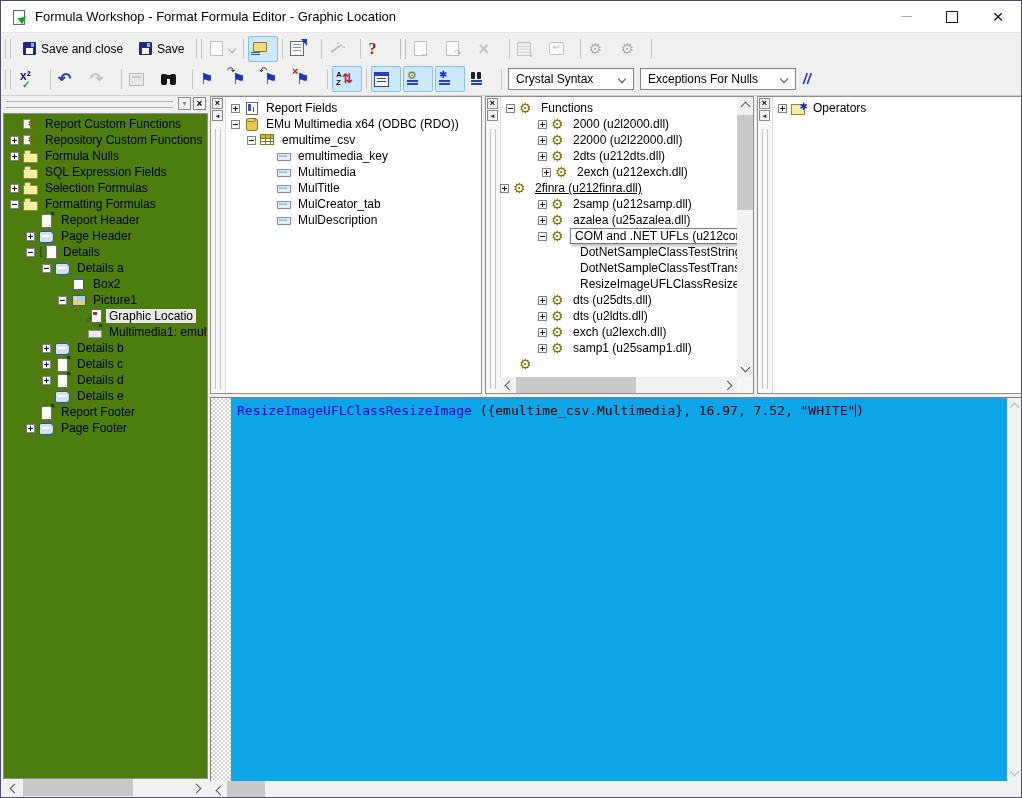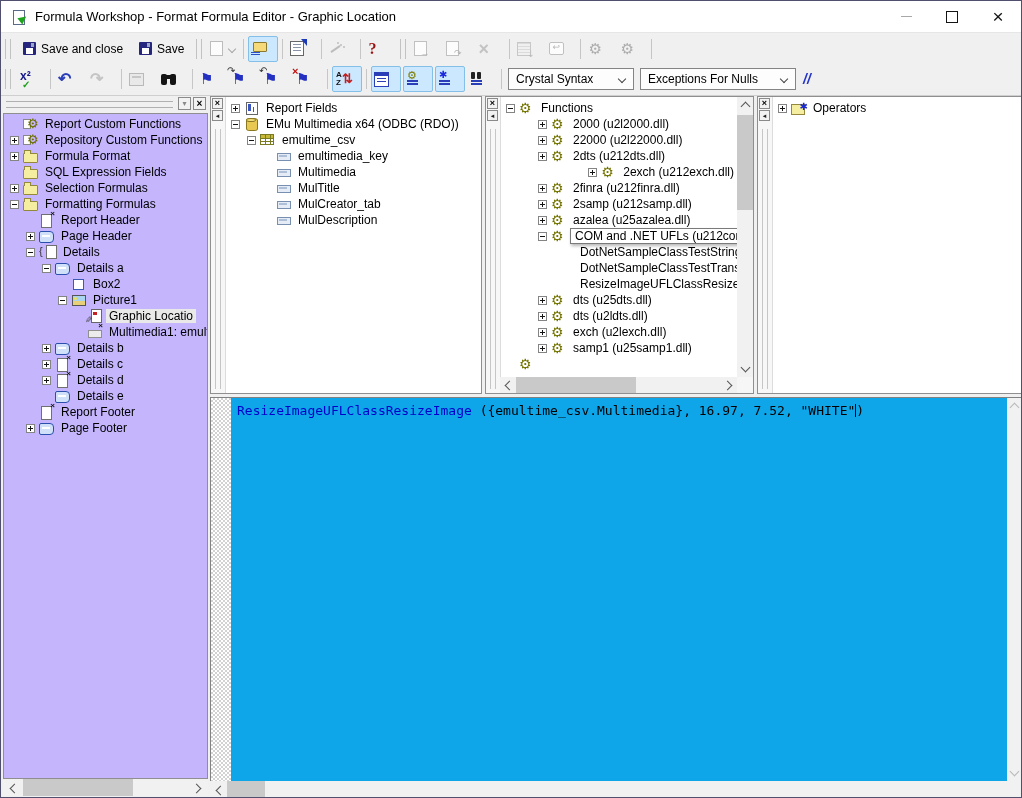--- a/index.html
+++ b/index.html
@@ -176,21 +176,21 @@
   #left-panel{position:absolute;left:1px;top:95px;width:207px;height:702px;background:#f0f0f0;}
   #lp-header{position:absolute;left:0;top:0;width:100%;height:17px;}
   #lp-header .hgrip{position:absolute;left:4px;right:36px;top:5px;height:5px;
     border-top:1px solid #b0b0b0;border-bottom:1px solid #b0b0b0;}
   .hdr-btn{position:absolute;top:1px;width:13px;height:13px;border:1px solid #8a8a8a;background:#f2f2f2;
     display:flex;align-items:center;justify-content:center;box-sizing:border-box;}
   #lp-pin{right:18px;}
   #lp-pin::before{content:"▾";font-size:8px;color:#8a8a8a;line-height:1;}
   #lp-close{right:3px;}
   #lp-close::before{content:"×";font-weight:bold;font-size:10px;line-height:1;}
-  #lp-tree{position:absolute;left:1px;top:17px;right:1px;bottom:19px;background:#c4b5fd;
+  #lp-tree{position:absolute;left:1px;top:17px;right:1px;bottom:19px;background:#4d7c0f;
     border:1px solid #8f8f8f;overflow:hidden;padding-top:2px;box-sizing:border-box;}
   
   .sbar{position:absolute;background:#f1f1f1;}
   .sb-thumb{position:absolute;background:#c9c9c9;}
   .chev{position:absolute;width:6px;height:6px;border-left:1px solid #555;border-bottom:1px solid #555;}
   .chev.light{border-color:#b8b8b8;}
   .chev-left{transform:rotate(45deg);}
   .chev-right{transform:rotate(225deg);}
   .chev-up{transform:rotate(135deg);}
   .chev-down{transform:rotate(-45deg);}
@@ -349,21 +349,21 @@
           <span class="lbl">Report Custom Functions</span>
         </div>
         <div class="trow" style="padding-left: 6px;">
           <span class="exp exp-plus"></span>
           <span class="ti ti-custom-function"></span>
           <span class="lbl">Repository Custom Functions</span>
         </div>
         <div class="trow" style="padding-left: 6px;">
           <span class="exp exp-plus"></span>
           <span class="ti ti-folder"></span>
-          <span class="lbl">Formula Format</span>
+          <span class="lbl">Formula Nulls</span>
         </div>
         <div class="trow" style="padding-left: 6px;">
           <span class="exp-spacer"></span>
           <span class="ti ti-folder"></span>
           <span class="lbl">SQL Expression Fields</span>
         </div>
         <div class="trow" style="padding-left: 6px;">
           <span class="exp exp-plus"></span>
           <span class="ti ti-folder"></span>
           <span class="lbl">Selection Formulas</span>
@@ -519,26 +519,26 @@
         <div class="trow" style="padding-left: 38px;">
           <span class="exp exp-plus"></span>
           <span class="ti ti-function-library"></span>
           <span class="lbl">22000 (u2l22000.dll)</span>
         </div>
         <div class="trow" style="padding-left: 38px;">
           <span class="exp exp-plus"></span>
           <span class="ti ti-function-library"></span>
           <span class="lbl">2dts (u212dts.dll)</span>
         </div>
-        <div class="trow" style="padding-left: 32px; justify-content: flex-end;">
+        <div class="trow" style="padding-left: 42px;">
           <span class="exp exp-plus"></span>
           <span class="ti ti-function-library"></span>
           <span class="lbl">2exch (u212exch.dll)</span>
         </div>
-        <div class="trow" style="padding-left: 38px;">
+        <div class="trow" style=" text-decoration: underline;">
           <span class="exp exp-plus"></span>
           <span class="ti ti-function-library"></span>
           <span class="lbl">2finra (u212finra.dll)</span>
         </div>
         <div class="trow" style="padding-left: 38px;">
           <span class="exp exp-plus"></span>
           <span class="ti ti-function-library"></span>
           <span class="lbl">2samp (u212samp.dll)</span>
         </div>
         <div class="trow" style="padding-left: 38px;">

